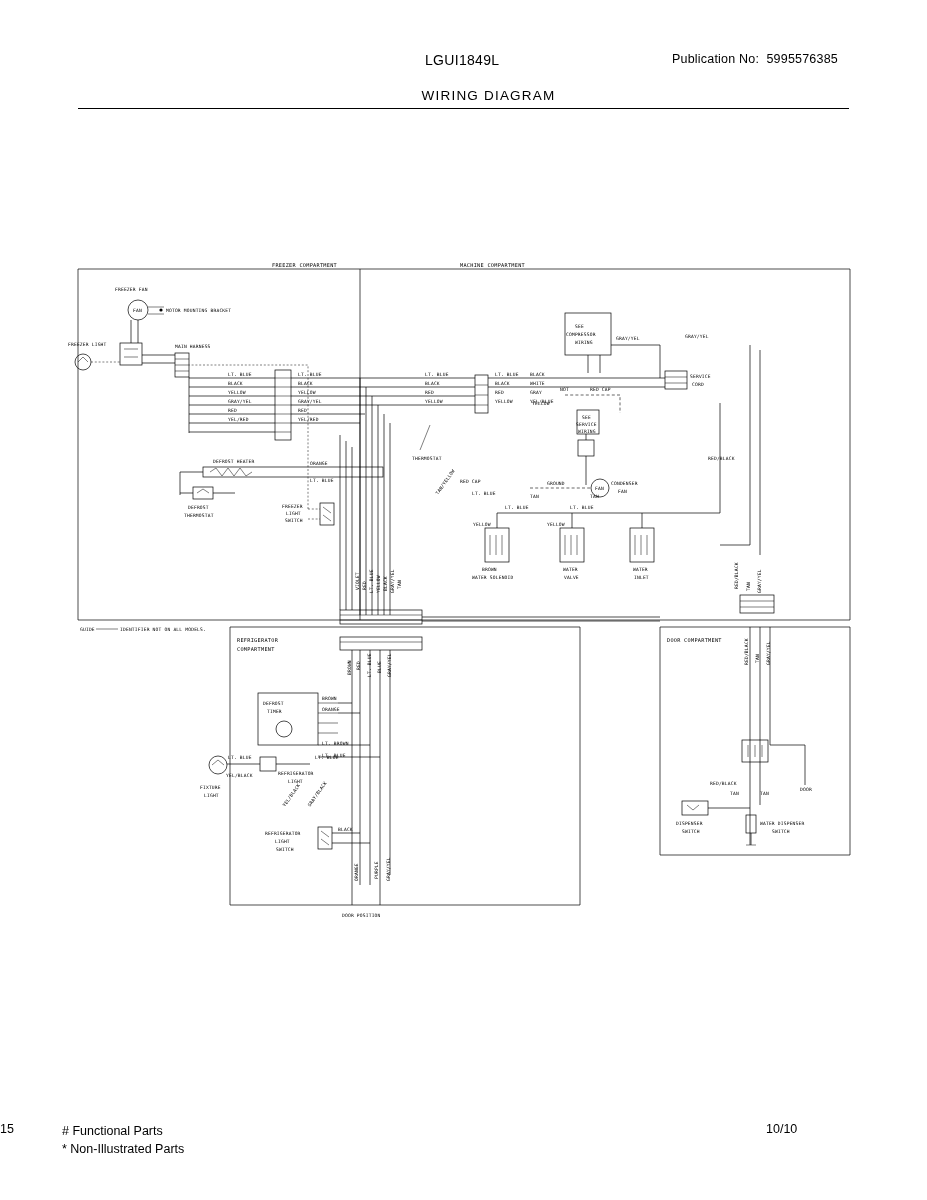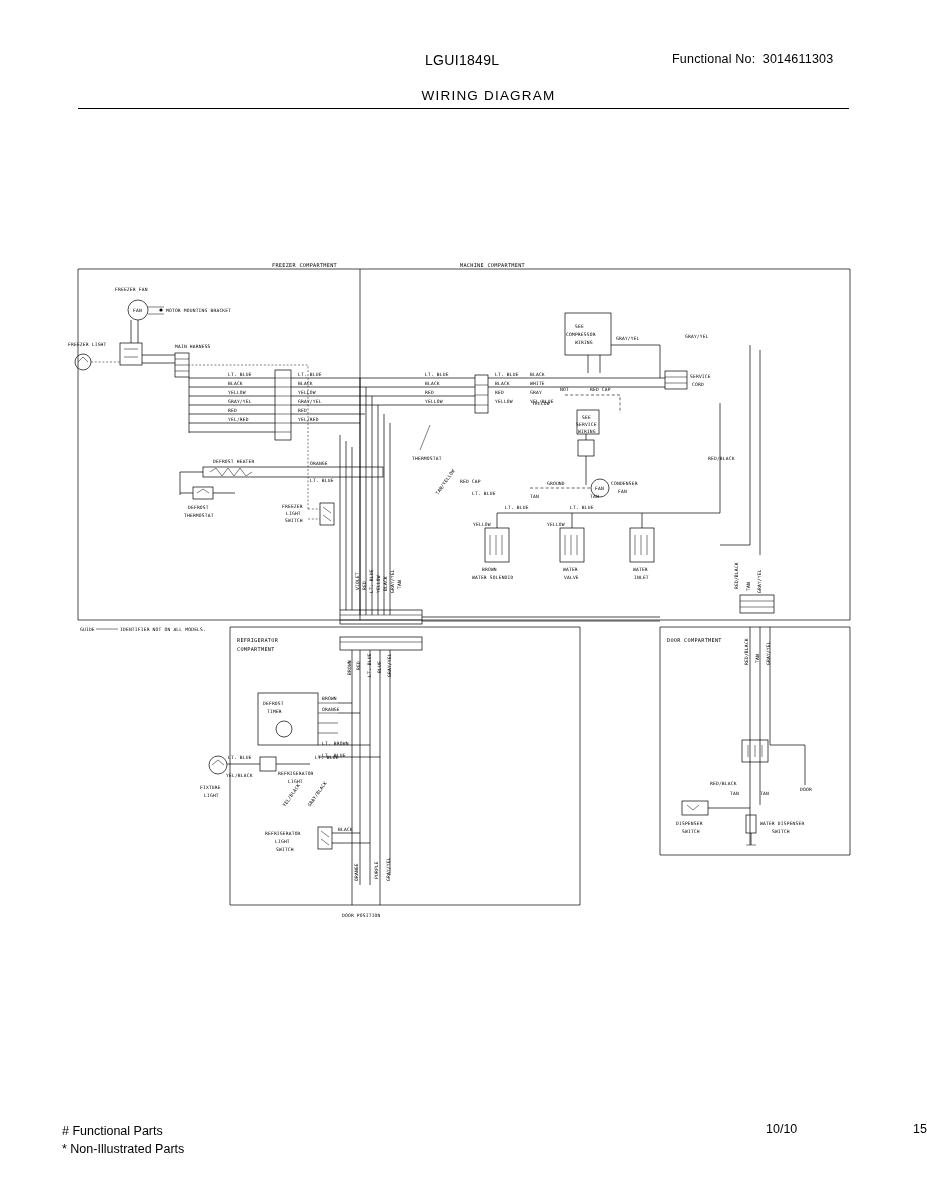--- a/index.html
+++ b/index.html
@@ -69,21 +69,21 @@
     position: absolute;
     left: 62px;
     top: 0;
     line-height: 18px;
   }
   .footer-center {
     position: absolute;
     left: 0;
     top: 0;
     width: 927px;
-    text-align: right;
+    text-align: left;
   }
   .footer-right {
     position: absolute;
     left: 766px;
     top: 0;
   }
 
   
   #diagram-canvas {
     position: absolute;
@@ -112,22 +112,22 @@
   .ln-dash { stroke: #000; stroke-width: 0.6; fill: none; stroke-dasharray: 3 2.2; }
   .ln-dash-fine { stroke: #000; stroke-width: 0.5; fill: none; stroke-dasharray: 2 1.8; }
   .bx { stroke: #000; stroke-width: 0.7; fill: none; }
 </style>
 </head>
 <body>
 
 <div class="page-header">
   <div class="model-no">LGUI1849L</div>
   <div class="publication-no">
-    <span>Functional No:</span>
-    &nbsp;<span>3014611303</span>
+    <span>Publication No:</span>
+    &nbsp;<span>5995576385</span>
   </div>
   <div class="doc-title">WIRING DIAGRAM</div>
   <div class="title-rule"></div>
 </div>
 
 <div id="diagram-canvas">
 <svg width="810" height="680" viewBox="0 0 810 680" xmlns="http://www.w3.org/2000/svg">
 
   <line class="ln" x1="18" y1="24" x2="790" y2="24"></line>
 

